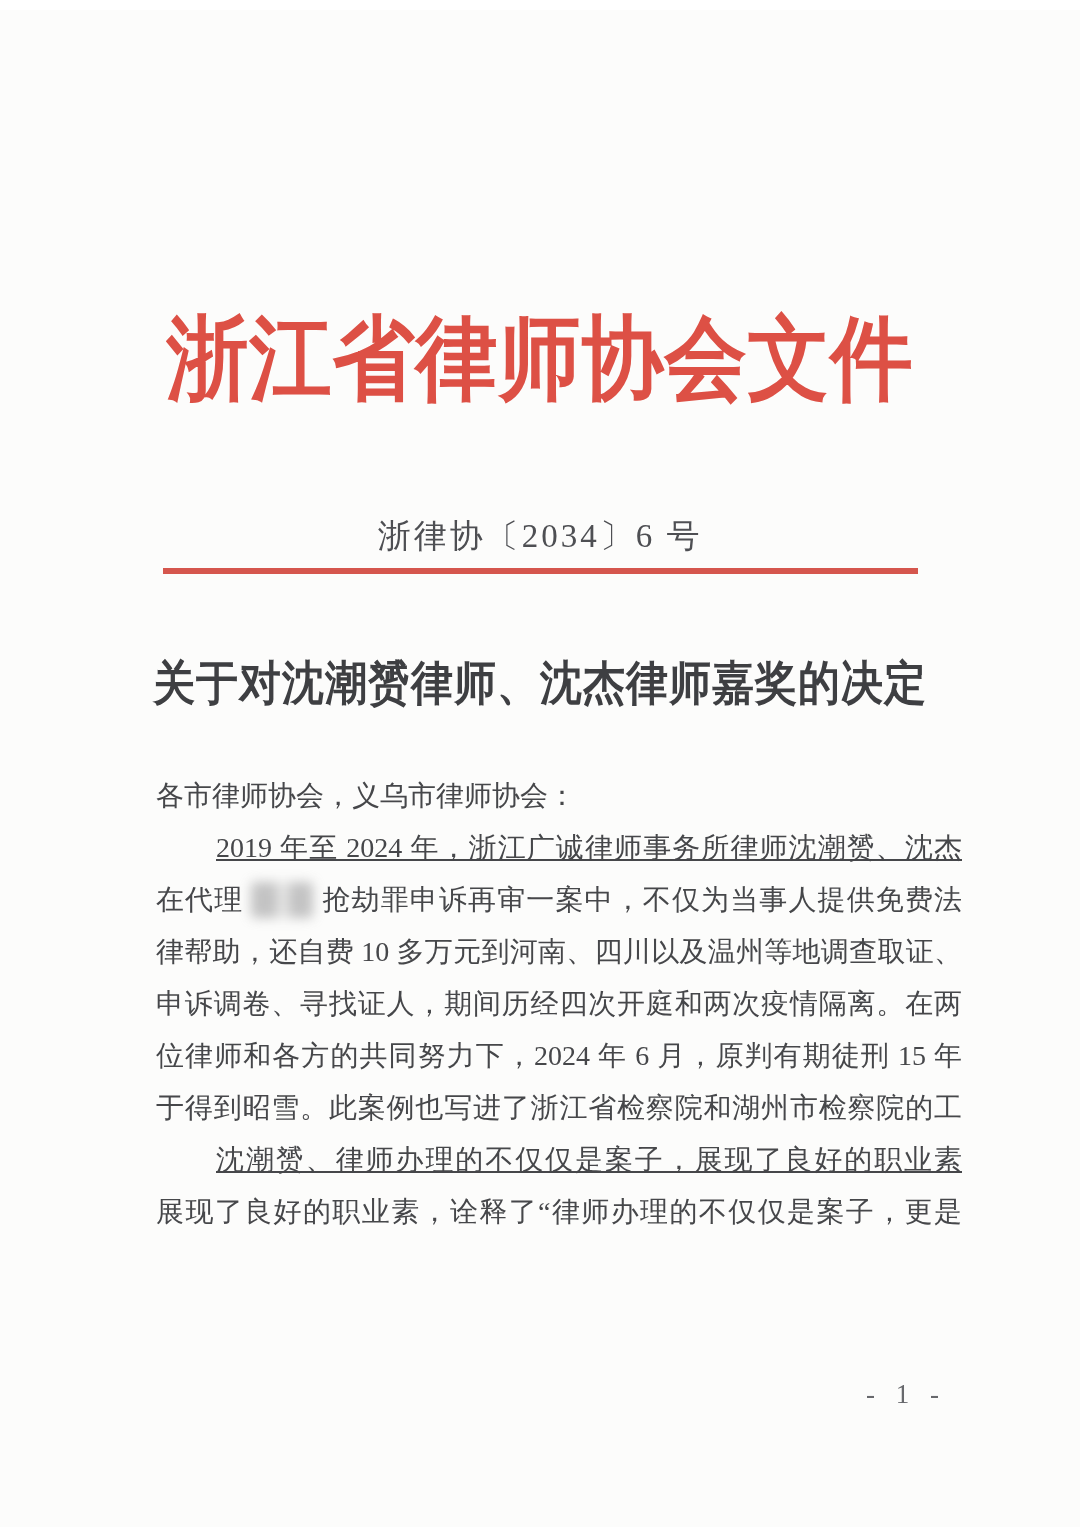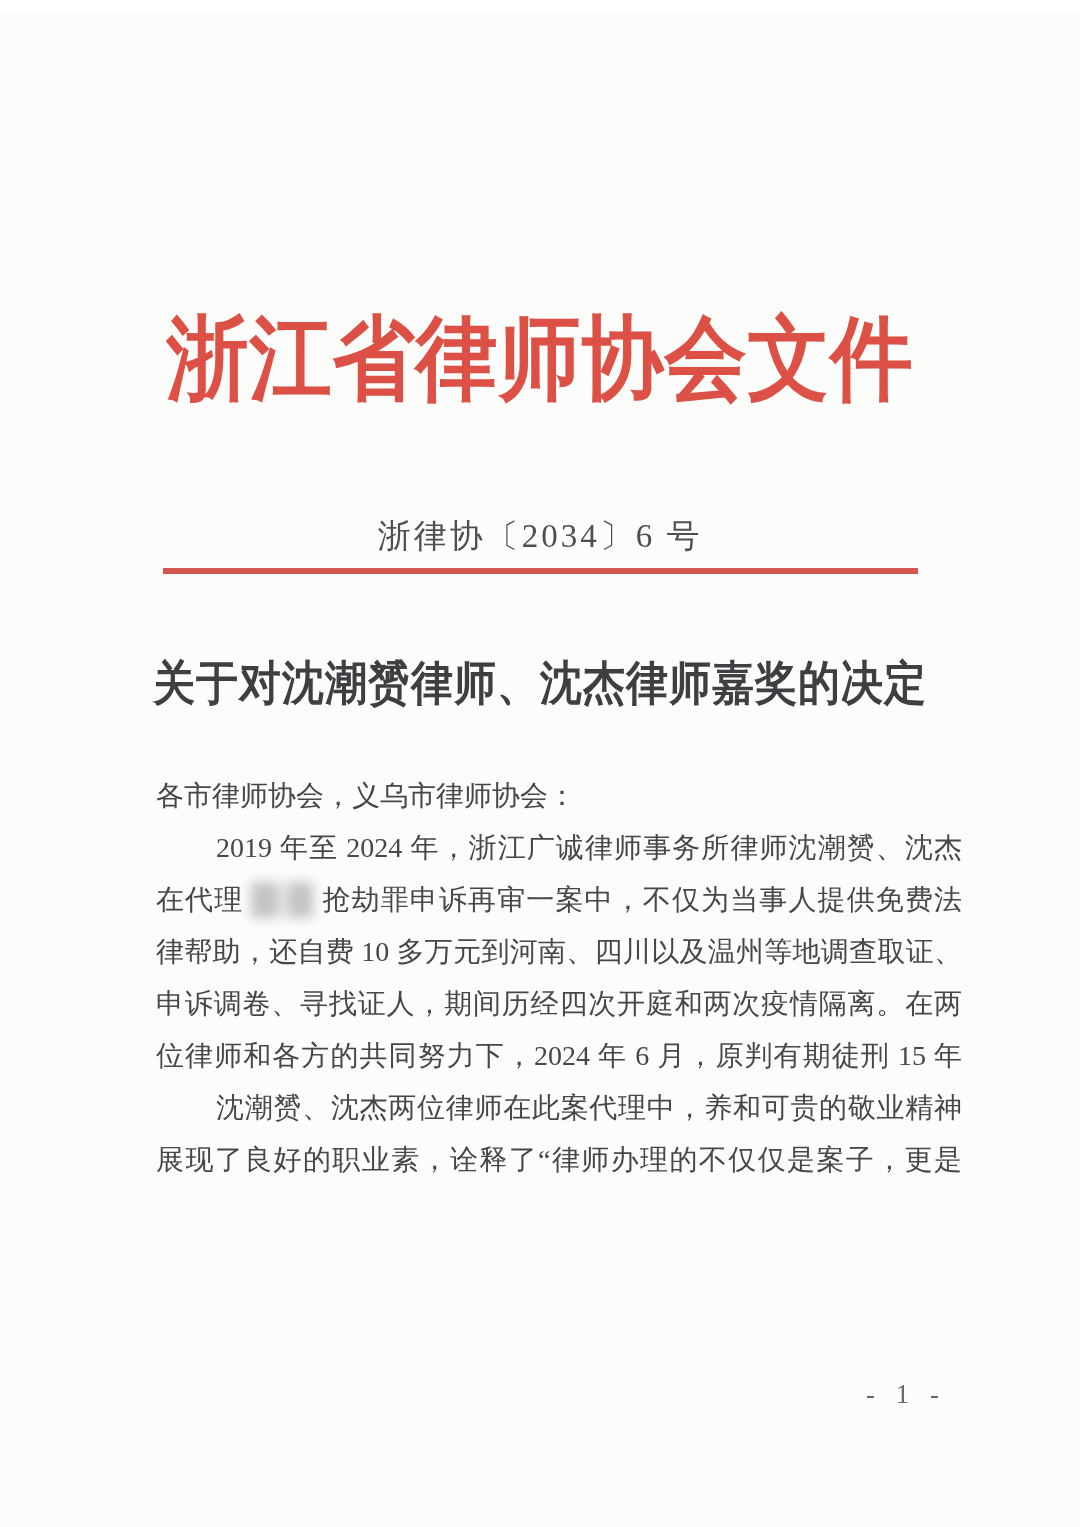--- a/index.html
+++ b/index.html
@@ -81,21 +81,21 @@
   .line {
     height: 52px;
     line-height: 52px;
     overflow: visible;
   }
   .just {
     text-align: justify;
     text-align-last: justify;
     text-justify: inter-character;
   }
-  .indent { text-indent: 60px; }
+  .indent { text-indent: 60px; text-decoration: underline; }
 
   .redact {
     display: inline-block;
     vertical-align: -9px;
     height: 36px;
     border-radius: 4px;
     background: repeating-linear-gradient(90deg, #9d9d9e 0px 26px, #d8d8d8 26px 38px);
     filter: blur(6px);
     opacity: 0.6;
     margin: 0 8px;
@@ -147,24 +147,27 @@
 
     <div class="line just">
       <span>申诉调卷、寻找证人，期间历经四次开庭和两次疫情隔离。在两</span>
     </div>
 
     <div class="line just">
       <span>位律师和各方的共同努力下，2024 年 6 月，原判有期徒刑 15 年</span>
     </div>
 
 
+    <div class="line just">
+      <span>于得到昭雪。此案例也写进了浙江省检察院和湖州市检察院的工</span>
+    </div>
 
 
     <div class="line just indent">
-      <span>沈潮赟、沈杰两位律师在此案代理中，养和可贵的敬业精神</span>
+      <span>沈潮赟、律师办理的不仅仅是案子，展现了良好的职业素</span>
     </div>
 
     <div class="line just">
       <span>展现了良好的职业素，诠释了“律师办理的不仅仅是案子，更是</span>
     </div>
 
   </div>
 
   <div class="page-number">- 1 -</div>
 

